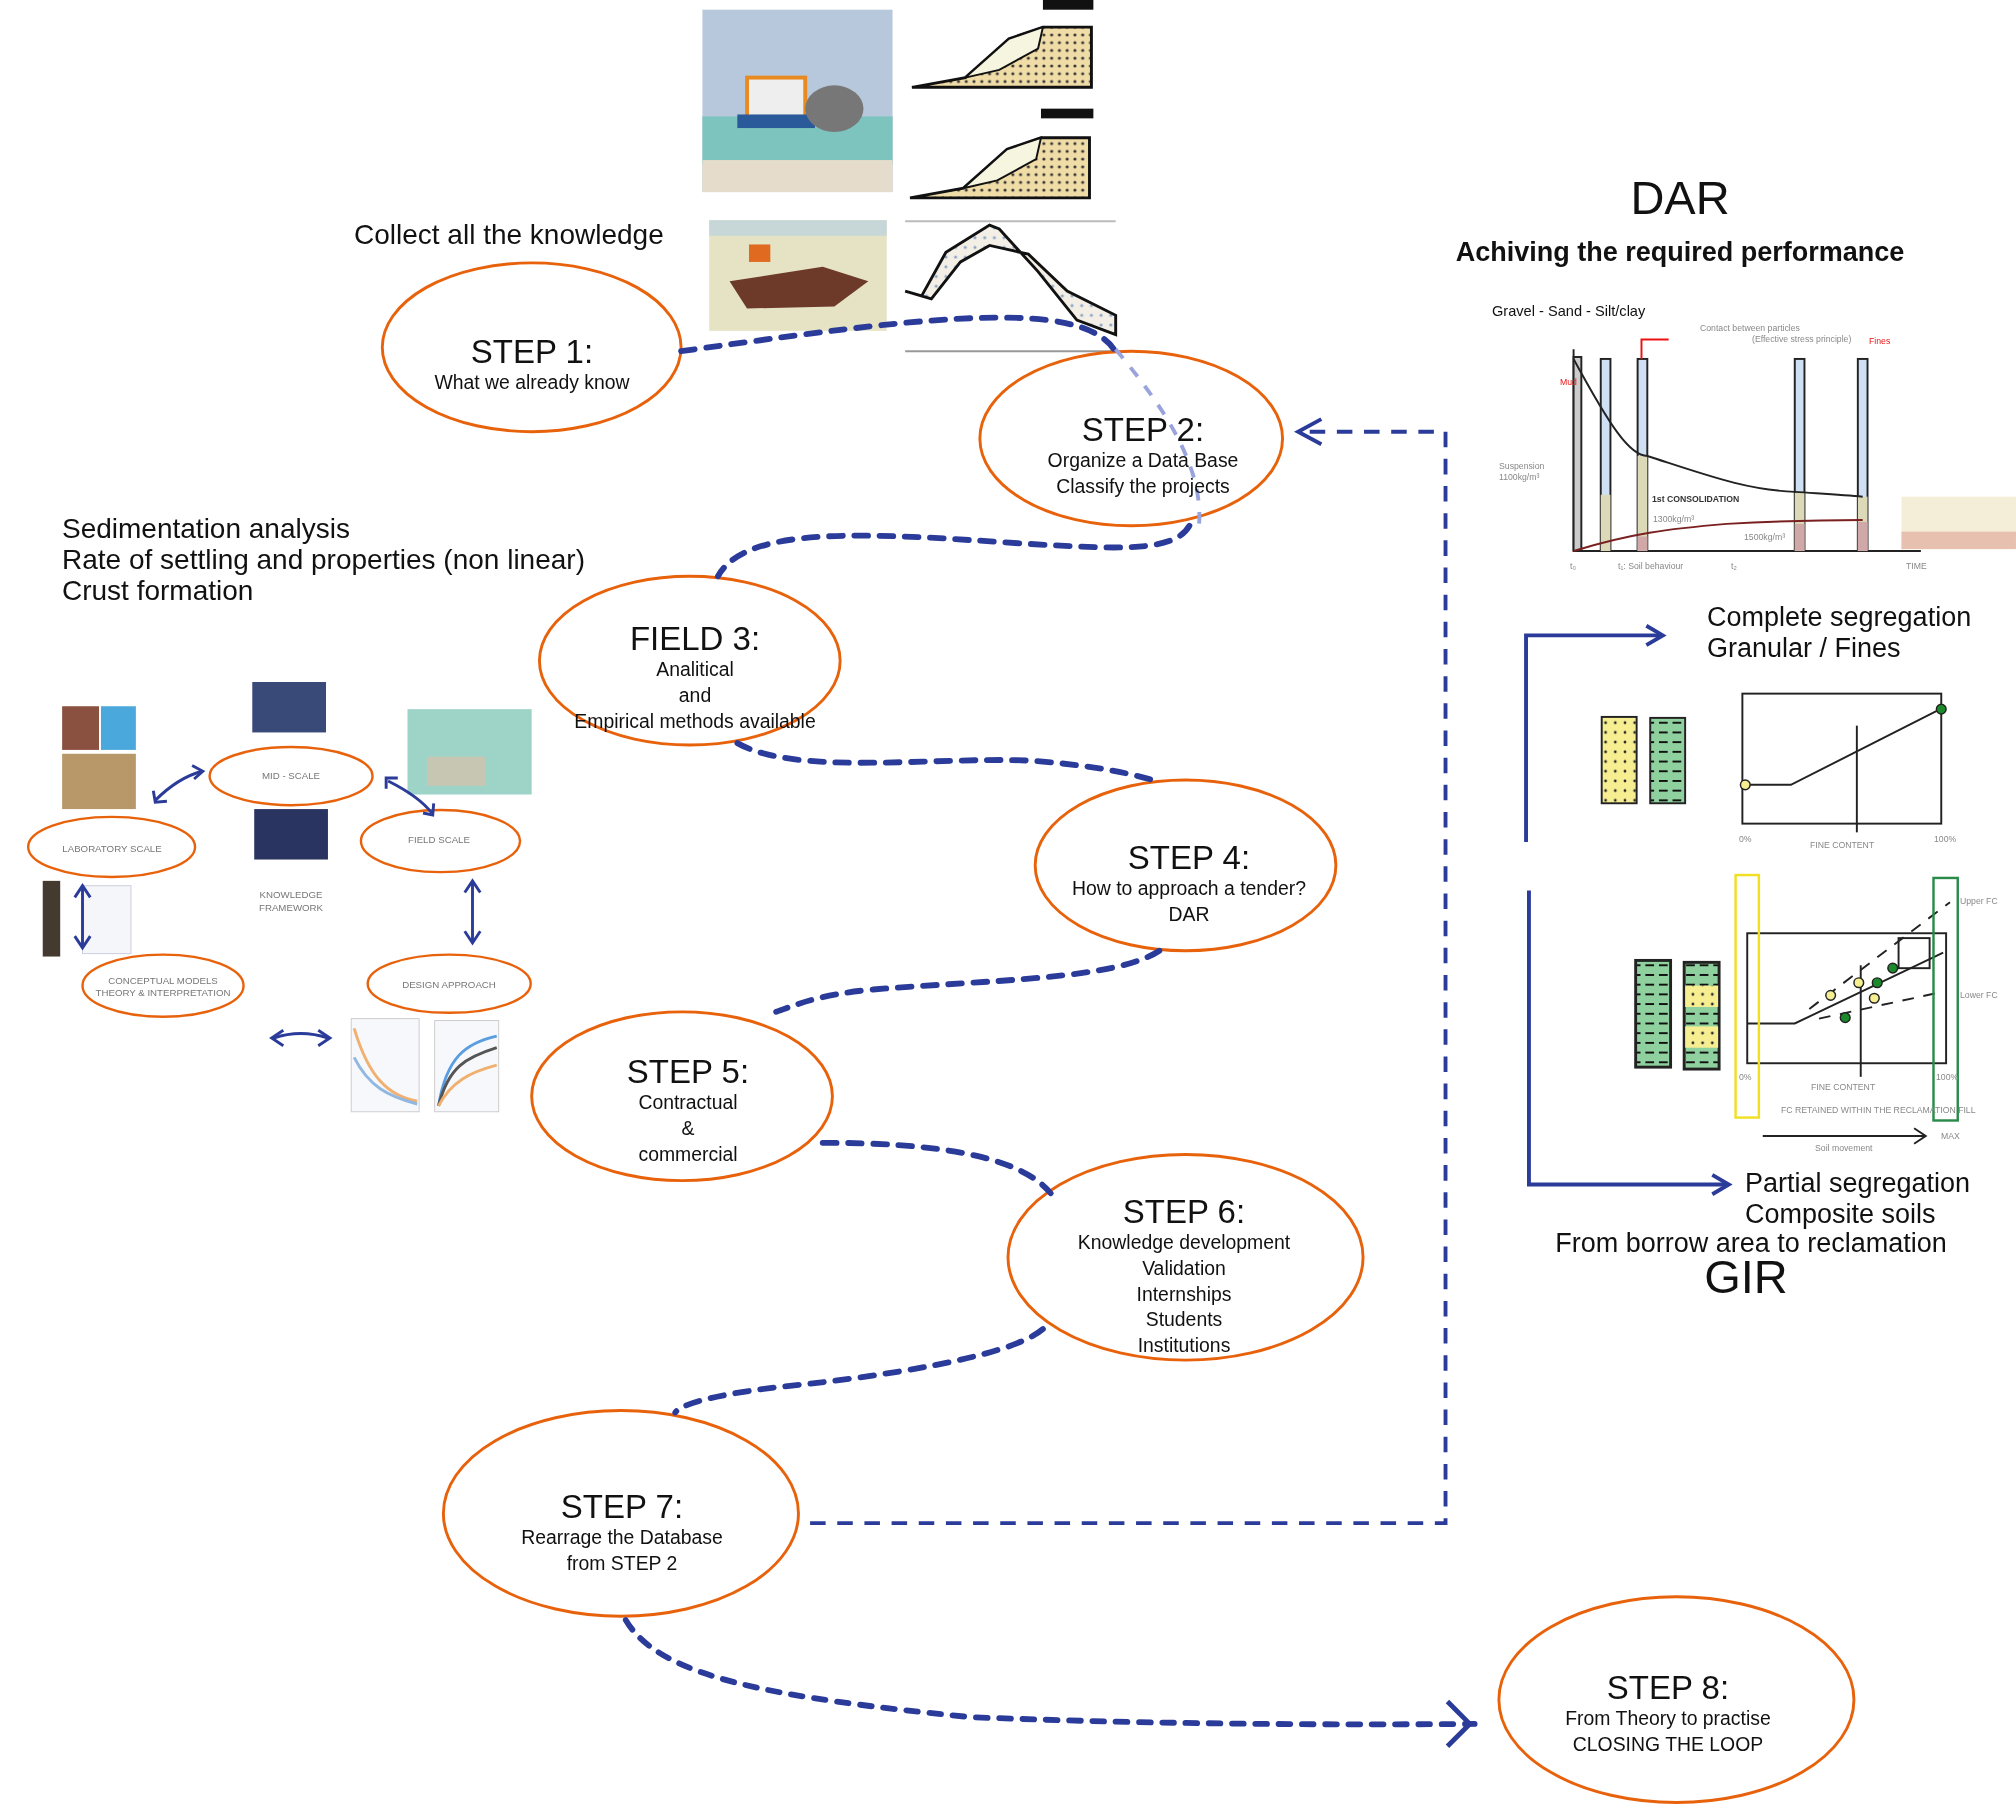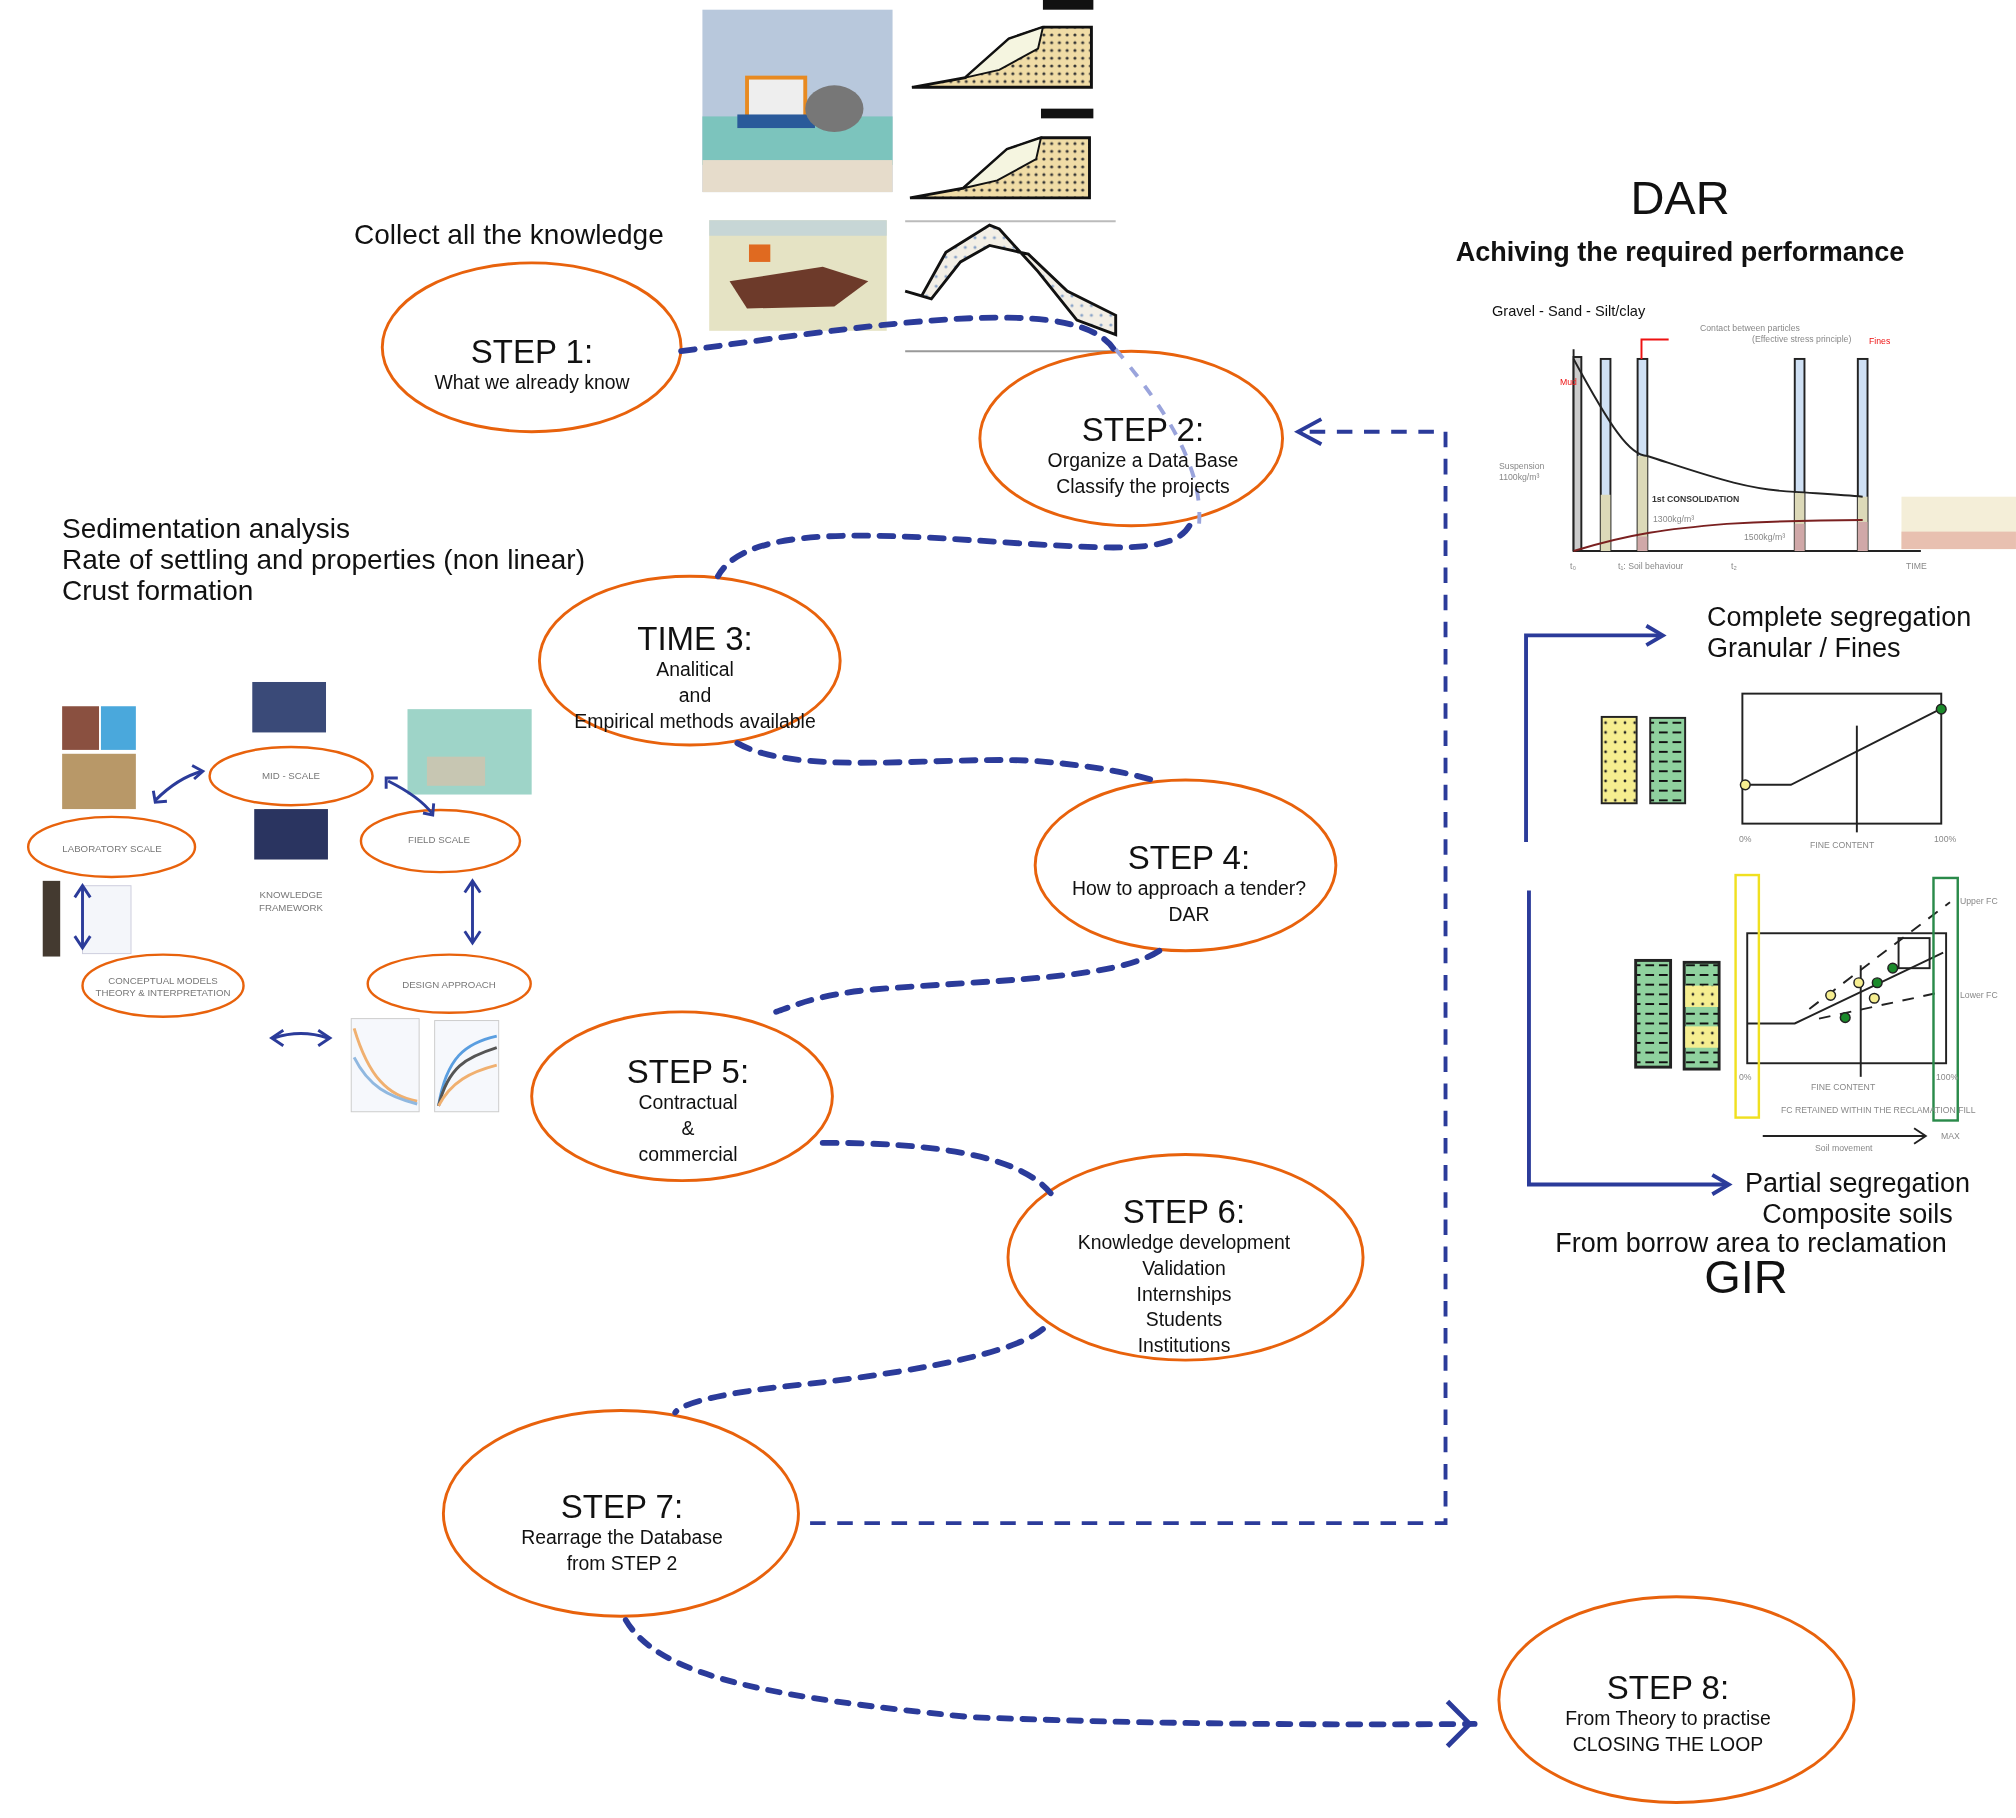--- a/index.html
+++ b/index.html
@@ -207,39 +207,39 @@
 <div class="t big" style="left:62px; top:544px;">Rate of settling and properties (non linear)</div>
 <div class="t big" style="left:62px; top:575px;">Crust formation</div>
 
 <div class="t center" style="left:1680px; top:171px; font-size:47px;">DAR</div>
 <div class="t center" style="left:1680px; top:237px; font-size:27px;font-weight:bold;">Achiving the required performance</div>
 
 <div class="t" style="left:1707px; top:602px; font-size:27px; line-height:1.15;">
   <div>Complete segregation</div>
   <div>Granular / Fines</div>
 </div>
-<div class="t" style="left:1745px; top:1168px; font-size:27px; line-height:1.15; text-align:center;">
+<div class="t" style="left:1745px; top:1168px; font-size:27px; line-height:1.15; ">
   <div>Partial segregation</div>
   <div>Composite soils</div>
 </div>
 
 <div class="t center" style="left:1746px; top:1250px; font-size:47px;">GIR</div>
 <div class="t center" style="left:1751px; top:1228px; font-size:27px;">From borrow area to reclamation</div>
 
 <div class="step" style="left:532px; top:349px;">
   <div class="st">STEP 1:</div>
   <div class="sd">What we already know</div>
 </div>
 <div class="step" style="left:1143px; top:440px;">
   <div class="st">STEP 2:</div>
   <div class="sd">Organize a Data Base</div>
   <div class="sd">Classify the projects</div>
 </div>
 <div class="step" style="left:695px; top:662px;">
-  <div class="st">TIME 3:</div>
+  <div class="st">FIELD 3:</div>
   <div class="sd">Analitical</div>
   <div class="sd">and</div>
   <div class="sd">Empirical methods available</div>
 </div>
 <div class="step" style="left:1189px; top:868px;">
   <div class="st">STEP 4:</div>
   <div class="sd">How to approach a tender?</div>
   <div class="sd">DAR</div>
 </div>
 <div class="step" style="left:688px; top:1095px;">

